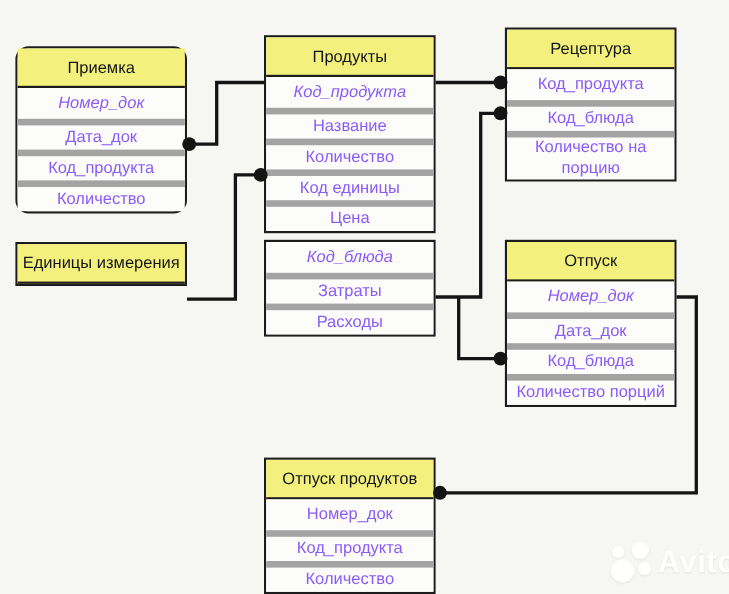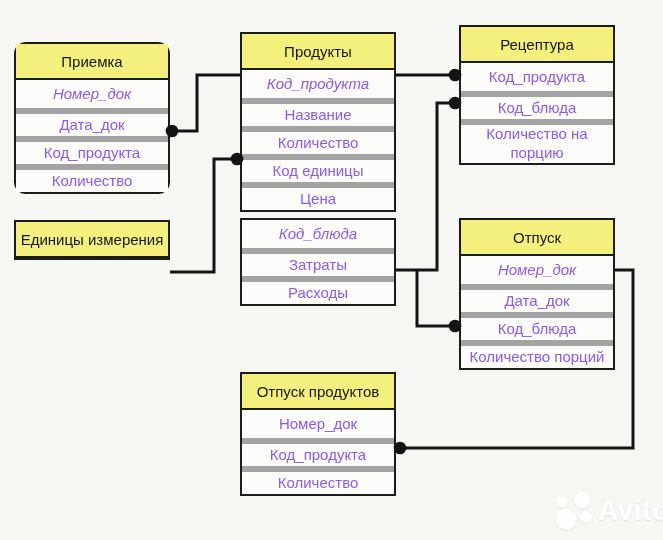--- a/index.html
+++ b/index.html
@@ -121,21 +121,21 @@
   </div>
 
   <div class="table" style="left:459px; top:218px;">
     <div class="thead">Отпуск</div>
     <div class="trow italic">Номер_док</div>
     <div class="trow">Дата_док</div>
     <div class="trow">Код_блюда</div>
     <div class="trow">Количество порций</div>
   </div>
 
-  <div class="table" style="left:240px; top:372px;">
+  <div class="table" style="left:240px; top:416px;">
     <div class="thead">Отпуск продуктов</div>
     <div class="trow">Номер_док</div>
     <div class="trow">Код_продукта</div>
     <div class="trow">Количество</div>
   </div>
 
   <svg class="wires" viewBox="0 0 663 540" aria-hidden="true">
     <g>
       <polyline points="170,131 197,131 197,75 240,75"></polyline>
       <circle cx="172" cy="131" r="6.3"></circle>

